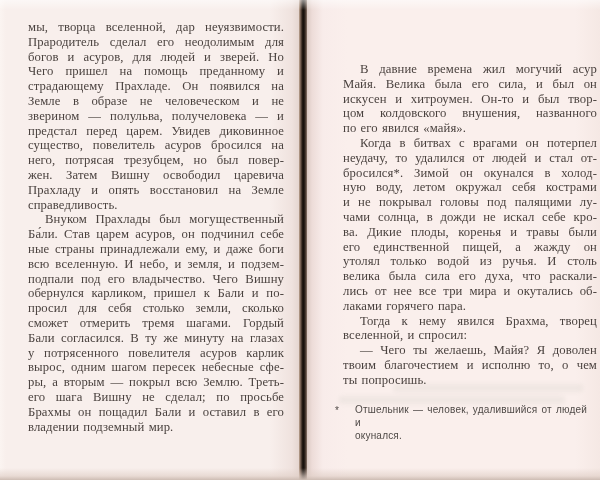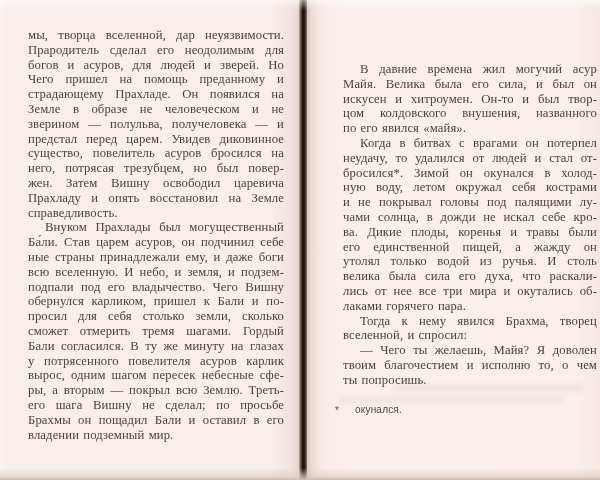--- a/index.html
+++ b/index.html
@@ -17,21 +17,21 @@
   .spine{
     position:absolute;left:299px;top:0;width:8px;height:480px;
     background:linear-gradient(90deg,#c4ab97 0%,#6b564a 22%,#241b14 42%,#150f0b 60%,#3c2f27 78%,#8d786c 100%);
   }
   .edge-top{position:absolute;left:0;top:0;width:600px;height:10px;
     background:linear-gradient(180deg,rgba(255,255,255,.55),rgba(255,255,255,0));pointer-events:none;}
   .edge-bottom{position:absolute;left:0;bottom:0;width:600px;height:12px;
     background:linear-gradient(0deg,#cdbcb3 0px,rgba(224,207,199,.65) 4px,rgba(224,207,199,0) 12px);pointer-events:none;}
   
   .col{position:absolute;color:#4a423f;font-size:12.7px;line-height:14.8px;letter-spacing:.1px;word-spacing:1px;}
-  .col-left{left:28px;top:28px;width:256px;}
+  .col-left{left:28px;top:20px;width:256px;}
   .col-right{left:36px;top:62px;width:254px;}
   .ln{white-space:nowrap;text-align:left;}
   .j{white-space:normal;text-align:justify;text-align-last:justify;text-justify:inter-word;}
   .ind{padding-left:17px;}
   
   .chapter-title{
     position:absolute;left:26px;top:29px;width:254px;text-align:center;
     font-family:"Liberation Sans",sans-serif;font-weight:700;font-size:15px;
     color:#3f3e41;letter-spacing:.4px;word-spacing:5px;
   }
@@ -128,20 +128,21 @@
         <div class="ln">ты попросишь.</div>
       </div>
     </div>
 
     <div class="ghost ghost-1"></div>
     <div class="ghost ghost-2"></div>
 
     <div class="footnote">
       <span class="fn-marker">*</span>
       <div class="fn-body">
+        <div class="ln j">Отшельник — человек, удалившийся от людей и</div>
         <div class="ln">окунался.</div>
       </div>
     </div>
 
     <div class="page-number pn-right">17</div>
   </div>
 
   <div class="edge-top"></div>
   <div class="edge-bottom"></div>
 </div>

